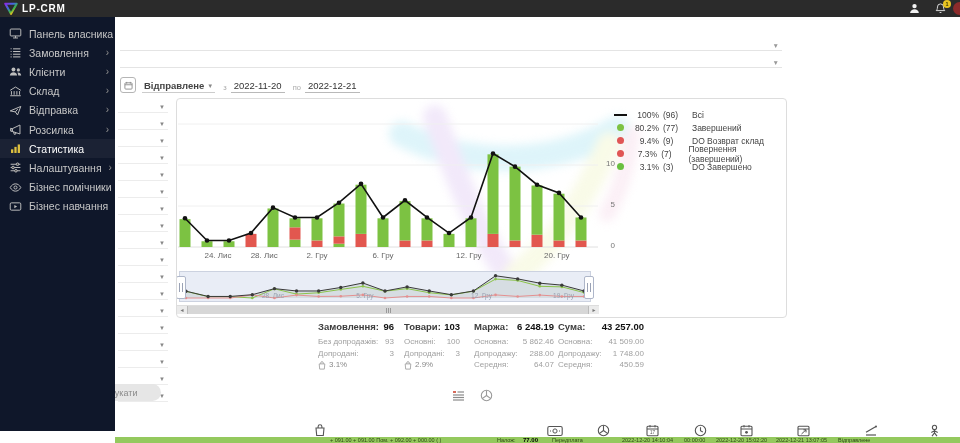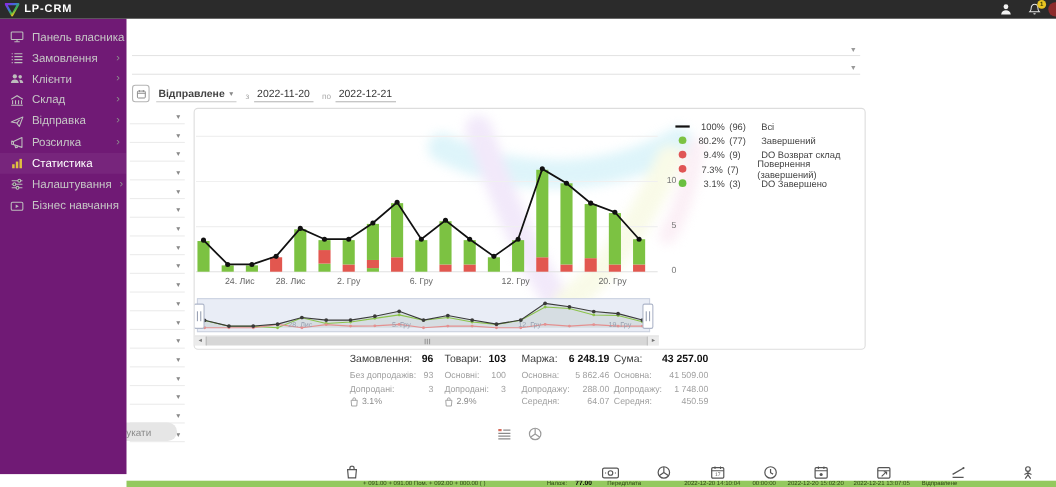--- a/index.html
+++ b/index.html
@@ -10,21 +10,21 @@
           display:flex;align-items:center;}
   #logo{display:flex;align-items:center;gap:4px;margin-left:4px;}
   #logo .logo-text{color:#fff;font-size:10px;font-weight:bold;letter-spacing:.8px;}
   #topbar-right{margin-left:auto;display:flex;align-items:center;gap:14px;margin-right:14px;}
   .tb-icon{position:relative;width:12px;height:12px;display:flex;align-items:center;justify-content:center;}
   #bell-badge{position:absolute;top:-3px;right:-5px;width:8px;height:8px;border-radius:50%;
               background:#e9c422;color:#3a3a00;font-size:5.5px;font-weight:bold;
               display:flex;align-items:center;justify-content:center;}
   #edge-avatar{position:absolute;right:-6px;top:2px;width:13px;height:13px;border-radius:50%;background:#8c2b2b;}
   
-  #sidebar{position:absolute;left:0;top:17px;width:115px;bottom:12px;background:#701a75;z-index:8;padding-top:7px;box-sizing:border-box;}
+  #sidebar{position:absolute;left:0;top:17px;width:115px;bottom:12px;background:#0f172a;z-index:8;padding-top:7px;box-sizing:border-box;}
   .sb-item{height:19.2px;display:flex;align-items:center;padding-left:8px;gap:7px;
            color:#c6c6c6;font-size:10.5px;cursor:pointer;}
   .sb-item.active{color:#fff;background:rgba(255,255,255,.05);}
   .sb-ico{width:14px;height:14px;flex:0 0 14px;display:flex;align-items:center;justify-content:center;}
   .sb-chev{margin-left:auto;margin-right:6px;color:#8f8f8f;font-size:10px;line-height:1;}
   .sb-label{white-space:nowrap;}
   
   #content{position:absolute;left:115px;top:17px;right:0;bottom:0;background:#fff;}
   .top-select{position:absolute;left:5px;width:662px;border-bottom:1px solid #e4e4e4;}
   .top-select .arr{position:absolute;right:3px;bottom:1px;font-size:6.5px;color:#999;}
@@ -67,21 +67,21 @@
   .nav-lab{position:absolute;bottom:2px;font-size:6.5px;color:#98a0b0;}
   
   #hscroll{position:absolute;left:0;top:206px;width:422px;height:9px;background:#f1f1f1;
            border-top:1px solid #ddd;display:flex;align-items:stretch;box-sizing:border-box;}
   .sc-arrow{width:10px;display:flex;align-items:center;justify-content:center;font-size:5px;color:#777;background:#ebebeb;}
   #sc-thumb{flex:1;background:#d7d7d7;border-left:1px solid #bbb;border-right:1px solid #bbb;
             display:flex;align-items:center;justify-content:center;gap:1px;}
   #sc-thumb i{display:block;width:1px;height:5px;background:#999;}
   
   .stat-col{position:absolute;top:304px;font-size:8px;color:#a0a0a0;}
-  .stat-title{display:flex;justify-content:space-between;font-size:9.5px;color:#3d3d3d;font-weight:normal;margin-bottom:4px;}
+  .stat-title{display:flex;justify-content:space-between;font-size:9.5px;color:#3d3d3d;font-weight:bold;margin-bottom:4px;}
   .stat-title b{color:#111;}
   .stat-row{display:flex;justify-content:space-between;line-height:11.5px;}
   .stat-badge{display:flex;align-items:center;gap:3px;line-height:12px;color:#8a8a8a;}
   
   .vt-icon{position:absolute;width:13px;height:13px;}
   .bt-icon{position:absolute;width:13px;height:13px;top:406px;}
   
   #green-strip{position:absolute;left:0;right:0;bottom:0;height:6px;background:#94c95e;overflow:hidden;}
   .gs-frag{position:absolute;top:0;font-size:5.5px;color:rgba(25,45,5,.85);white-space:nowrap;}
   .gs-frag.b{font-weight:bold;color:#000;font-size:6px;}
@@ -669,20 +669,29 @@
             <line x1="2" y1="12" x2="14" y2="12"></line>
             <circle cx="8.5" cy="12" r="1.6" fill="#3e3e3e"></circle>
           </svg>
         </span>
         <span class="sb-label">Налаштування</span>
         <span class="sb-chev">›</span>
       </div>
       <div class="sb-item">
         <span class="sb-ico">
           <svg width="13" height="13" viewBox="0 0 16 16" fill="none" stroke="#bdbdbd" stroke-width="1.2">
+            <path d="M1.5 8C3.2 5 5.4 3.5 8 3.5S12.8 5 14.5 8C12.8 11 10.6 12.5 8 12.5S3.2 11 1.5 8z"></path>
+            <circle cx="8" cy="8" r="1.9"></circle>
+          </svg>
+        </span>
+        <span class="sb-label">Бізнес помічники</span>
+      </div>
+      <div class="sb-item">
+        <span class="sb-ico">
+          <svg width="13" height="13" viewBox="0 0 16 16" fill="none" stroke="#bdbdbd" stroke-width="1.2">
             <rect x="1.5" y="3.5" width="13" height="9" rx="1.5"></rect>
             <polygon points="6.5,6 10,8 6.5,10" fill="#bdbdbd" stroke="none"></polygon>
           </svg>
         </span>
         <span class="sb-label">Бізнес навчання</span>
       </div>
     </div>
 </div>
 
 </body></html>

